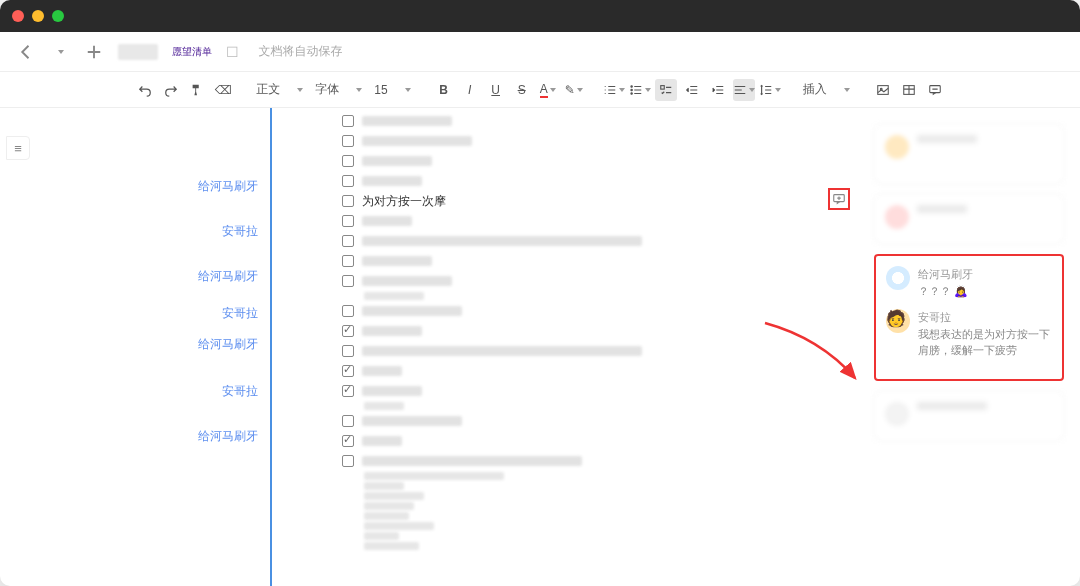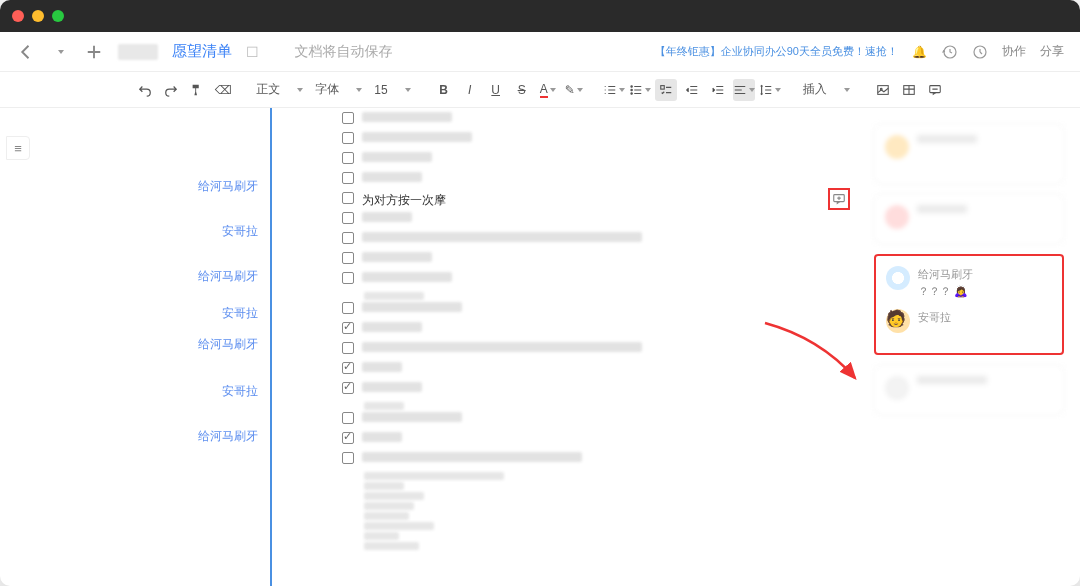--- a/index.html
+++ b/index.html
@@ -5,41 +5,41 @@
 *{box-sizing:border-box;margin:0;padding:0;font-family:-apple-system,BlinkMacSystemFont,"PingFang SC","Microsoft YaHei",sans-serif}
 body{background:#f5f5f5;display:flex;align-items:center;justify-content:center;height:100vh}
 .window{width:1080px;height:586px;background:#fff;border-radius:10px;box-shadow:0 10px 40px rgba(0,0,0,.15);overflow:hidden;display:flex;flex-direction:column;position:relative}
 .titlebar{height:32px;background:#2a2a2a;display:flex;align-items:center;padding:0 12px;gap:8px}
 .dot{width:12px;height:12px;border-radius:50%}
 .dot.r{background:#ff5f57}.dot.y{background:#ffbd2e}.dot.g{background:#28c940}
 .topbar{height:40px;border-bottom:1px solid #eee;display:flex;align-items:center;padding:0 16px;font-size:12px;color:#555}
 .tb-left{display:flex;align-items:center;gap:14px}
 .nav-btn{width:20px;height:20px;display:flex;align-items:center;justify-content:center;color:#888;cursor:pointer}
 .doc-title-img{width:40px;height:16px;background:#e8e8e8;border-radius:2px;filter:blur(1px)}
-.doc-title{font-size:15px;color:#3b82f6;font-weight:500}
-.autosave{color:#aaa;font-size:14px;margin-left:22px}
+.doc-title{font-size:10px;color:#4c1d95;font-weight:500}
+.autosave{color:#aaa;font-size:12px;margin-left:6px}
 .ribbon-icon{color:#bbb;font-size:14px}
 .tb-right{margin-left:auto;display:flex;align-items:center;gap:14px}
 .promo{color:#4a90e2;font-size:11px}
 .ico{width:16px;height:16px;color:#999;display:flex;align-items:center;justify-content:center}
 .ico svg{width:16px;height:16px}
 .collab{color:#888;font-size:12px}
 .toolbar{height:36px;border-bottom:1px solid #eee;display:flex;align-items:center;justify-content:center;gap:2px;padding:0 8px;font-size:12px;color:#555}
 .tb-group{display:flex;align-items:center;gap:4px;padding:0 8px}
 .tb-btn{min-width:22px;height:22px;display:flex;align-items:center;justify-content:center;border-radius:3px;color:#555;cursor:pointer;font-size:12px}
 .tb-btn.active{background:#e6e6e6}
 .tb-sel{display:flex;align-items:center;gap:15px;padding:0 4px;cursor:pointer}
 .caret{width:0;height:0;border-left:3px solid transparent;border-right:3px solid transparent;border-top:4px solid #999;margin-left:2px}
 .content{flex:1;display:flex;position:relative;overflow:hidden}
 .hamburger{position:absolute;left:6px;top:28px;width:24px;height:24px;border:1px solid #eee;border-radius:0 4px 4px 0;background:#fff;display:flex;align-items:center;justify-content:center;color:#888;cursor:pointer;font-size:13px}
 .doc-area{flex:1;display:flex;padding-left:40px}
 .outline{width:230px;padding:70px 12px 0 12px;text-align:right}
 .outline-item{color:#5b8def;font-size:12px;margin-bottom:28px;cursor:pointer}
 .doc-body{flex:1;border-left:2px solid #4a90e2;padding:4px 0 0 70px;position:relative}
-.task-line{display:flex;align-items:flex-start;gap:8px;height:18px;margin-bottom:2px}
+.task-line{display:flex;align-items:center;gap:8px;height:18px;margin-bottom:2px}
 .checkbox{width:12px;height:12px;border:1.2px solid #888;border-radius:2px;flex-shrink:0;position:relative}
 .checkbox.checked::after{content:"✓";position:absolute;top:-3px;left:0px;font-size:11px;color:#666}
 .blur-text{height:10px;background:#e2e2e2;border-radius:2px;filter:blur(1.5px)}
 .task-text{font-size:12px;color:#333}
 .comment-trigger{position:absolute;right:18px;top:80px;width:22px;height:22px;border:2.5px solid #e33;display:flex;align-items:center;justify-content:center;background:#fff}
 .comment-trigger svg{width:14px;height:14px;stroke:#888}
 .side-panel{width:212px;padding:10px 0 0 0;position:relative}
 .side-card{background:#fff;border:1px solid #f0f0f0;border-radius:4px;padding:10px;margin:6px 16px 10px 6px}
 .side-card.blur{filter:blur(2px);opacity:.7}
 .side-card.hl{border:2.5px solid #e33}
@@ -79,39 +79,20 @@
       <div class="nav-btn">
           <svg viewBox="0 0 16 16" stroke="currentColor" stroke-width="1.5">
             <path d="M8 3v10M3 8h10"></path>
           </svg>
         </div>
       <div class="doc-title-img"></div>
       <div class="doc-title">愿望清单</div>
       <span class="ribbon-icon">☐</span>
       <span class="autosave">文档将自动保存</span>
     </div>
-    <div class="tb-right">
-      <span class="promo">【年终钜惠】企业协同办公90天全员免费！速抢！</span>
-      <span class="ico" style="color:#f0b840">🔔</span>
-      <span class="ico">
-          <svg viewBox="0 0 16 16" fill="none" stroke="currentColor" stroke-width="1.2">
-            <circle cx="8" cy="8" r="6"></circle>
-            <path d="M8 5v3l2 1"></path>
-            <path d="M2 6l-1 2 2-.5"></path>
-          </svg>
-        </span>
-      <span class="ico">
-          <svg viewBox="0 0 16 16" fill="none" stroke="currentColor" stroke-width="1.2">
-            <circle cx="8" cy="8" r="6"></circle>
-            <path d="M8 8V5M8 8l2 2"></path>
-          </svg>
-        </span>
-      <span class="collab">协作</span>
-      <span class="collab">分享</span>
-    </div>
   </div>
 
   <div class="toolbar">
     <div class="tb-group">
       <div class="tb-btn">
           <svg width="14" height="14" viewBox="0 0 16 16" fill="none" stroke="currentColor" stroke-width="1.4">
             <path d="M5 4 2 7l3 3M2 7h8a4 4 0 0 1 0 8"></path>
           </svg>
         </div>
       <div class="tb-btn">
@@ -351,20 +332,21 @@
           <div class="avatar av1"></div>
           <div class="cmt-body">
             <div class="cmt-name">给河马刷牙</div>
             <div><span class="cmt-txt">？？？</span> <span class="emoji">🙇‍♀️</span></div>
           </div>
         </div>
         <div class="cmt">
           <div class="avatar av2">🧑</div>
           <div class="cmt-body">
             <div class="cmt-name">安哥拉</div>
+            <div class="cmt-txt">我想表达的是为对方按一下肩膀，缓解一下疲劳</div>
           </div>
         </div>
       </div>
 
       <div class="side-card blur" style="height:50px">
         <div class="cmt">
             <div class="avatar" style="background:#eee"></div>
             <div class="cmt-body">
               <div class="blur-text" style="width:70px;height:8px"></div>
             </div>

